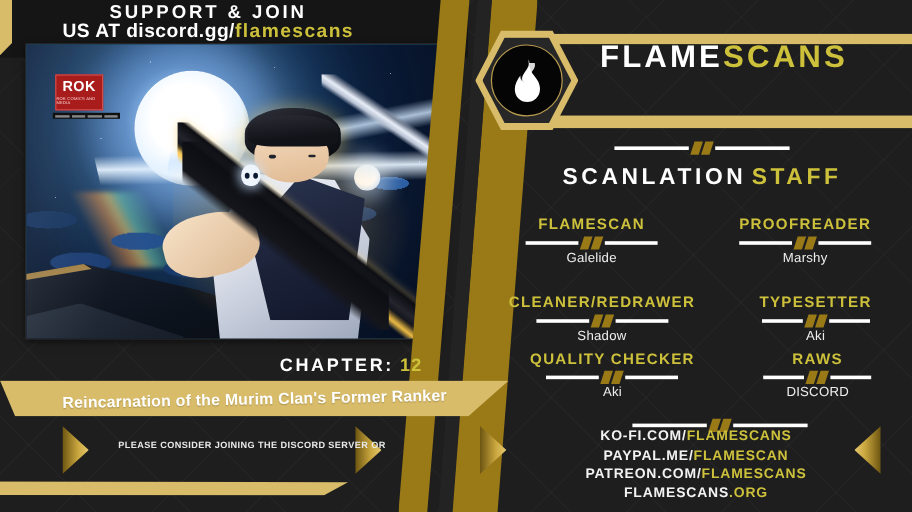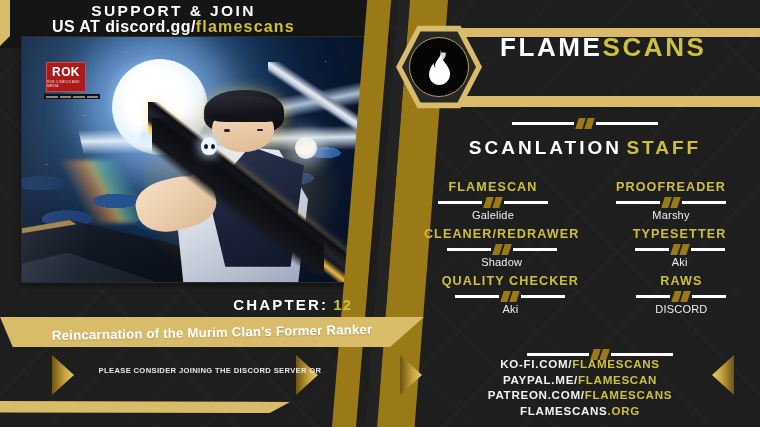--- a/index.html
+++ b/index.html
@@ -323,21 +323,21 @@
   .staff-row{ display:flex; }
   .staff-cell{ flex:1; text-align:center; padding:0 2px; }
   .staff-cell .role{
     color:#cdc13c; font-weight:bold; font-size:12.6px; letter-spacing:1.1px;
     white-space:nowrap; line-height:1.2;
   }
   .staff-cell .name{
     color:#eeeeee; font-size:11px; letter-spacing:.2px; margin-top:2px;
   }
   .staff-cell .divider{ margin:2px 0 1px; }
-  .staff-row.r2{ margin-top:6px; }
+  .staff-row.r2{ margin-top:24px; }
   .staff-row.r3{ margin-top:6px; }
   .staff-row.r2 .staff-cell:first-child{ flex:1.22; }
   .staff-row.r3 .staff-cell:first-child{ flex:1.18; }
   .staff-row.r3{ padding-left:14px; }
 
   
   .foot-div{ position:absolute; left:450px; top:349px; width:300px; z-index:11; }
   .links{
     position:absolute; left:400px; top:356px; width:360px; z-index:11;
     text-align:center; line-height:1.34;

